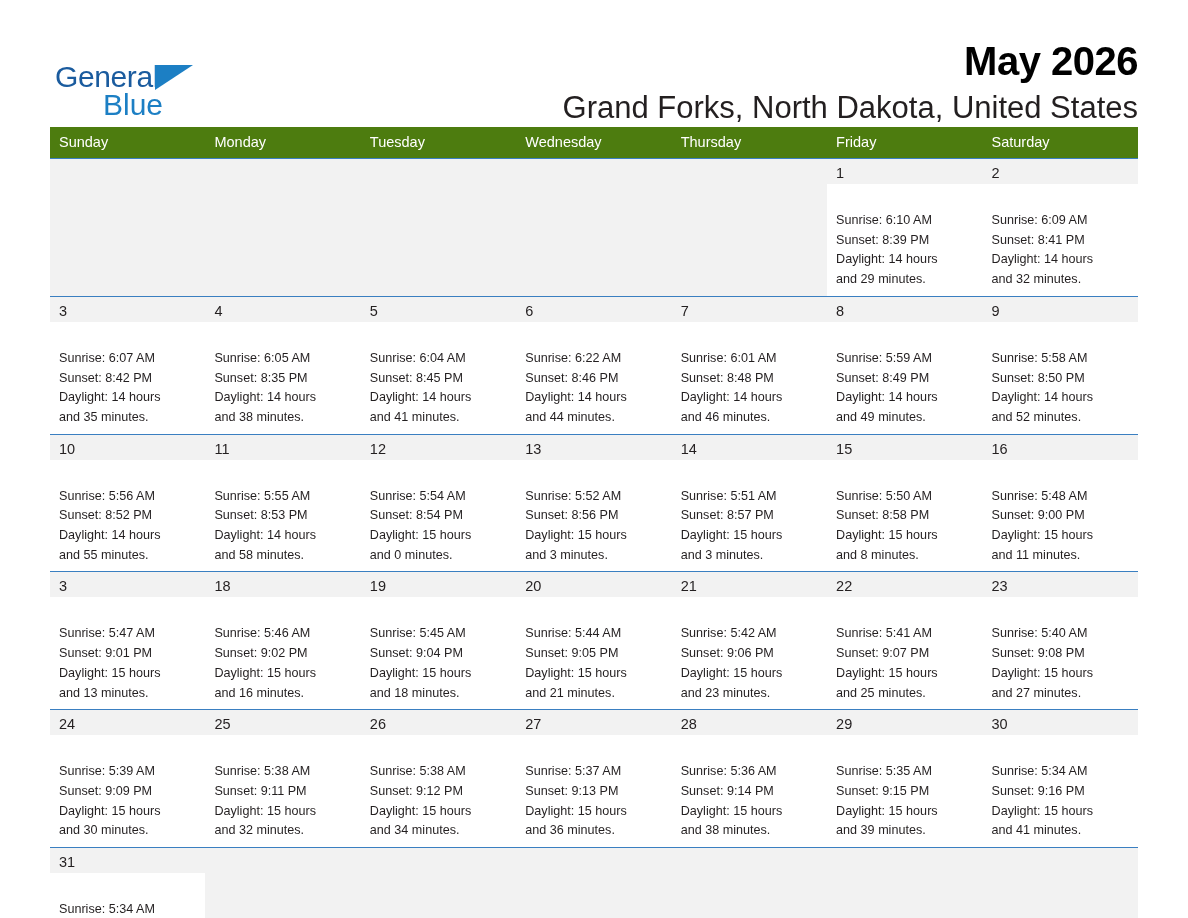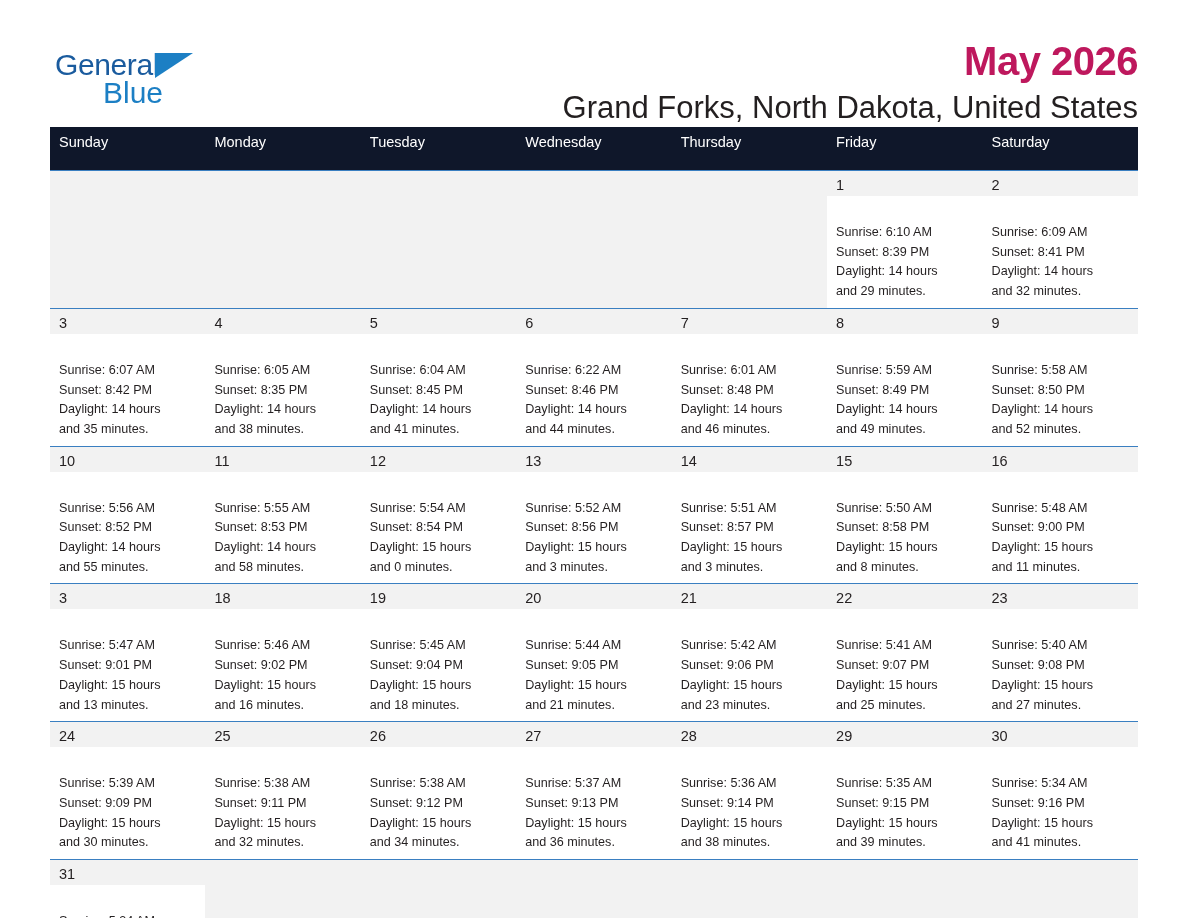--- a/index.html
+++ b/index.html
@@ -22,21 +22,21 @@
     padding: 0 50px;
   }
   
   .header {
     position: relative;
     height: 110px;
   }
   .logo {
     position: absolute;
     left: 5px;
-    top: 50px;
+    top: 62px;
     width: 260px;
   }
   .logo-general {
     font-size: 30px;
     color: #1a5b9e;
     letter-spacing: -0.4px;
     line-height: 30px;
     display: inline-block;
   }
   .logo-row1 {
@@ -62,44 +62,44 @@
   }
   .title-block {
     position: absolute;
     right: 0;
     top: 38px;
     text-align: right;
   }
   .month-title {
     font-size: 40px;
     font-weight: bold;
-    color: #be185d;
+    color: #000000;
     line-height: 46px;
     letter-spacing: -0.5px;
   }
   .location {
     font-size: 31px;
     color: #231f20;
     line-height: 30px;
     margin-top: 9px;
   }
   
   table.cal {
     border-collapse: collapse;
     width: 1088px;
     table-layout: fixed;
     margin-top: 17px;
   }
   table.cal th {
-    background: #0f172a;
+    background: #4d7c0f;
     color: #ffffff;
     font-size: 14.5px;
     font-weight: normal;
     text-align: left;
-    padding: 7px 0 20px 9px;
+    padding: 7px 0 8px 9px;
     border: none;
   }
   table.cal td {
     vertical-align: top;
     border-top: 1px solid #3a7fc1;
     border-bottom: 1px solid #3a7fc1;
     padding: 0;
     height: 110px;
   }
   td.empty {

